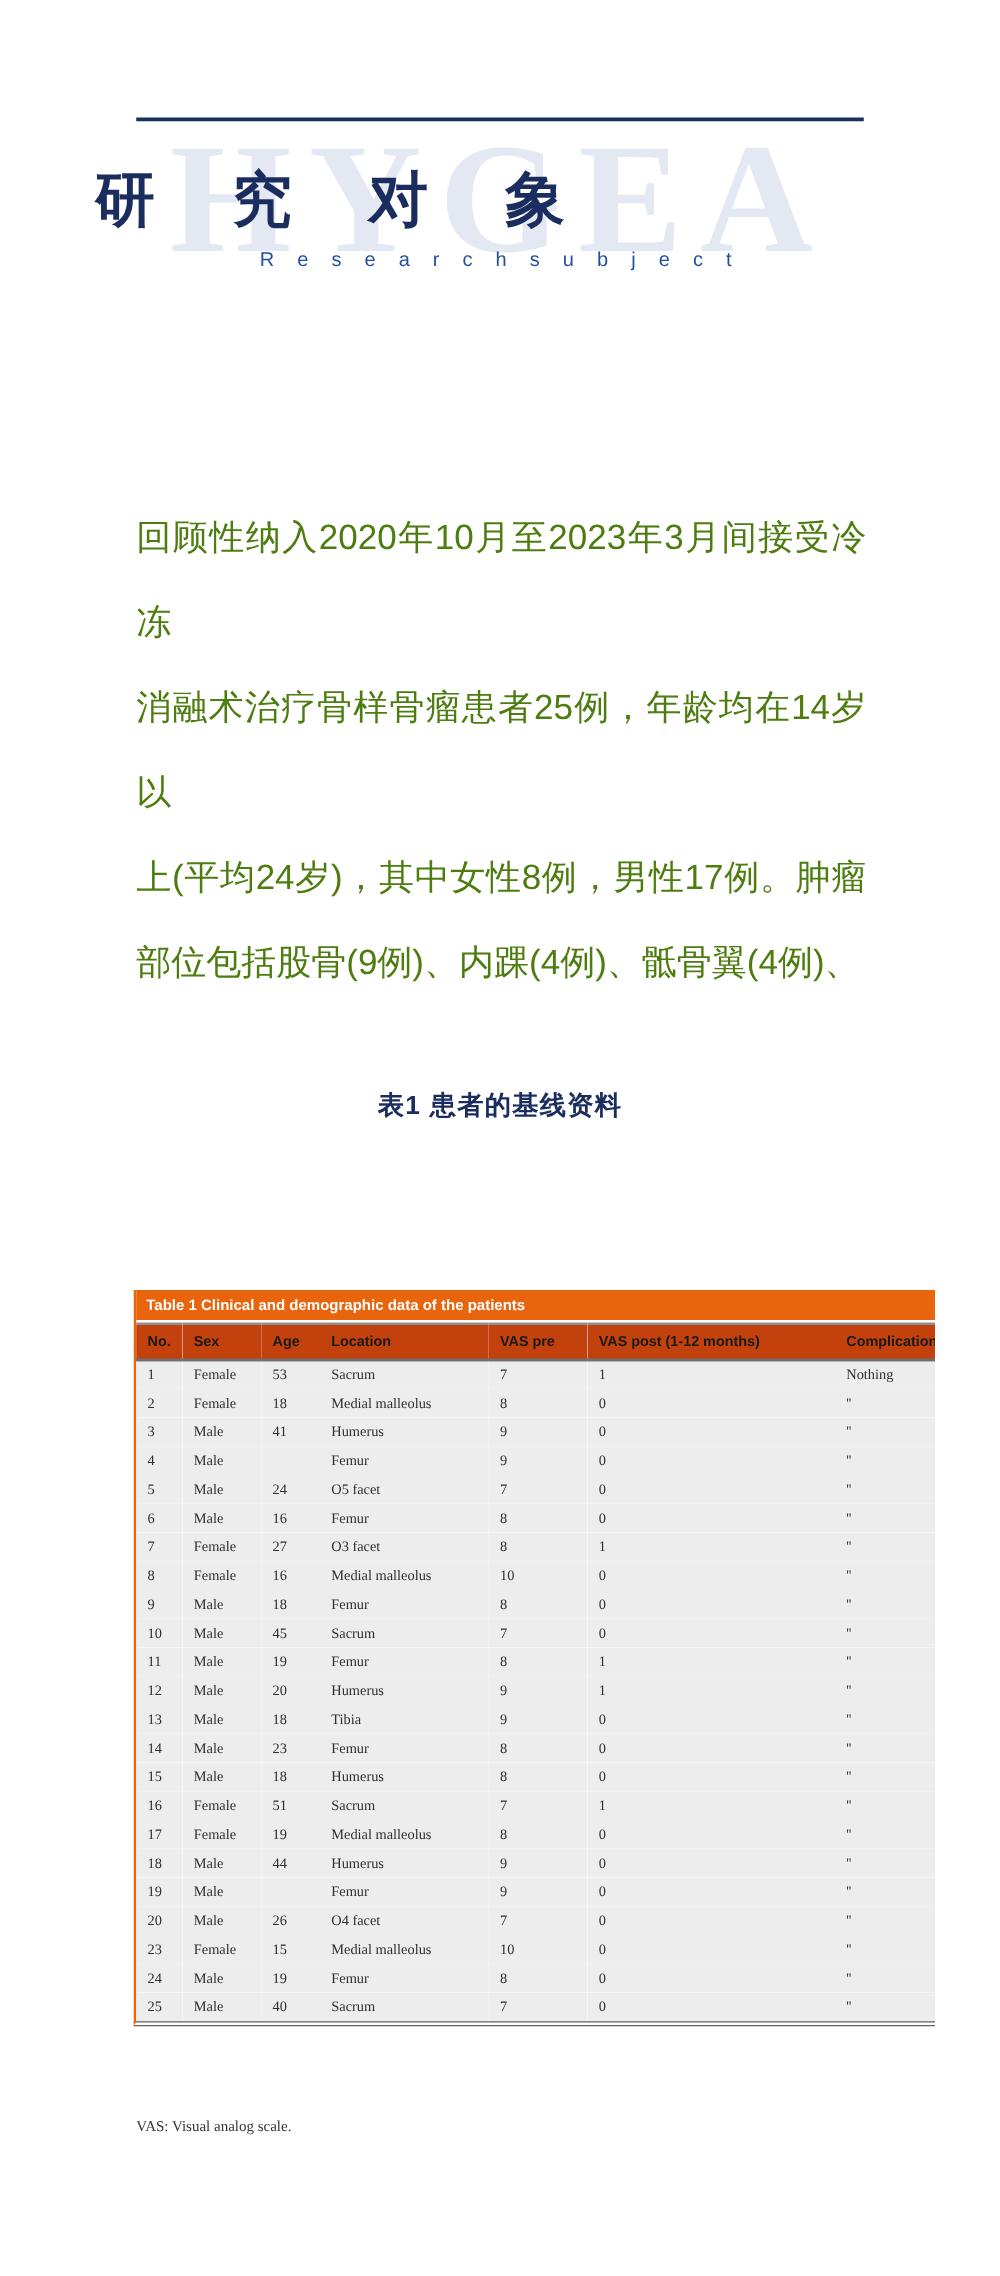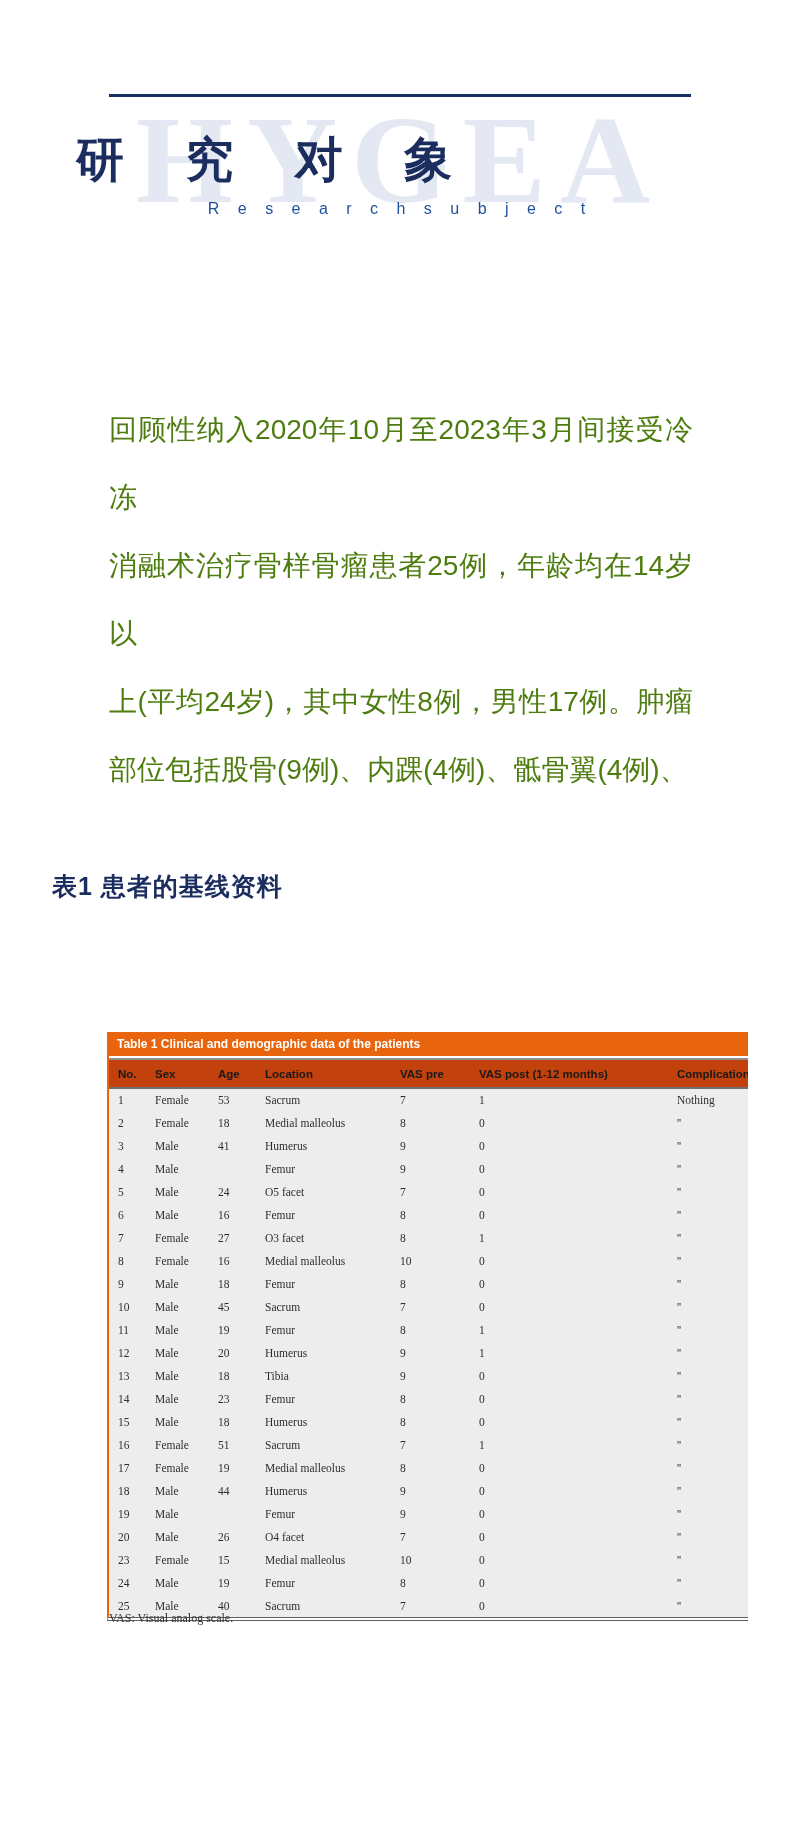--- a/index.html
+++ b/index.html
@@ -28,22 +28,22 @@
     position:absolute; top:104px; left:0; right:0; text-align:center;
     font-size:16px; color:#2050a0; letter-spacing:7px;
   }
   .paragraph {
     position:absolute; left:57px; right:55px; top:396px;
     font-size:28px; color:#4d7c0f; line-height:68px;
   }
   .pline { text-align:justify; text-align-last:justify; }
   .pline:last-child { text-align-last:left; }
   .table-caption {
-    position:absolute; top:870px; left:0; right:0; 
-    font-size:25px; font-weight:bold; color:#1b2d5e; letter-spacing:1px;
+    position:absolute; top:870px; left:0; right:0; text-align:center;
+    font-size:21px; font-weight:bold; color:#1b2d5e; letter-spacing:1px;
   }
   .table-wrap {
     position:absolute; left:55px; top:1032px; width:690px;
     border-left:2px solid #e8650d; border-right:2px solid #14532d;
     border-bottom:4px double #5f5f5f;
   }
   .table-titlebar {
     height:24px; line-height:24px; background:#e8650d; color:#ffffff;
     font-size:12px; font-weight:bold; padding-left:8px; margin-bottom:2px;
   }
@@ -54,21 +54,21 @@
     background:#c2410c; border-top:2px solid #8f8f8f; border-bottom:2px solid #6f6f6f;
     font-family:"Liberation Sans", sans-serif; font-size:11.5px; font-weight:bold;
     color:#1a1a1a; text-align:left; padding:8px 0 7px 9px; white-space:nowrap;
     overflow:hidden;
   }
   tbody td {
     background:#ededed; font-family:"Liberation Serif", serif; font-size:11.5px;
     color:#2e2e2e; height:23px; padding:0 0 0 9px; white-space:nowrap; overflow:hidden;
   }
   .footnote {
-    position:absolute; left:57px; top:1611px;
+    position:absolute; left:57px; top:1694px;
     font-family:"Liberation Serif", serif; font-size:12px; color:#333333;
   }
 </style>
 </head>
 <body>
 
 <div class="page">
 
   <div class="top-rule"></div>
 

